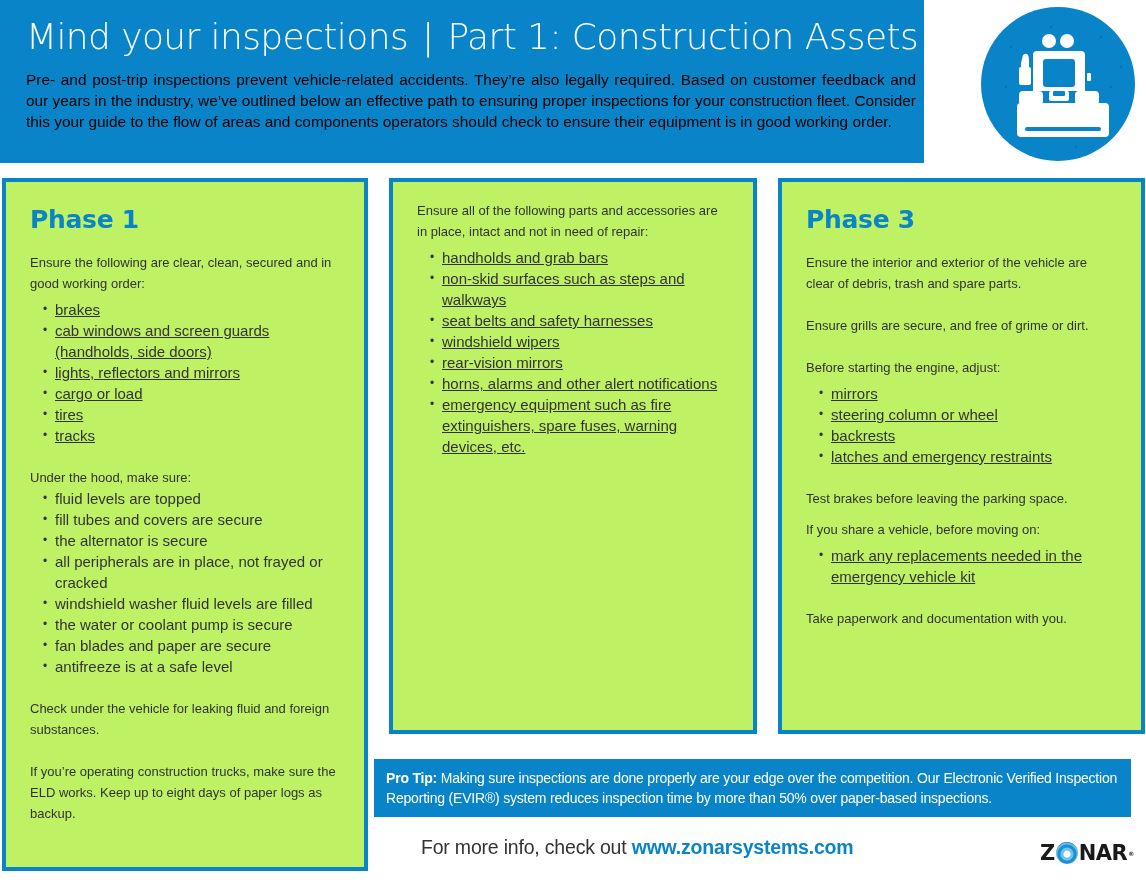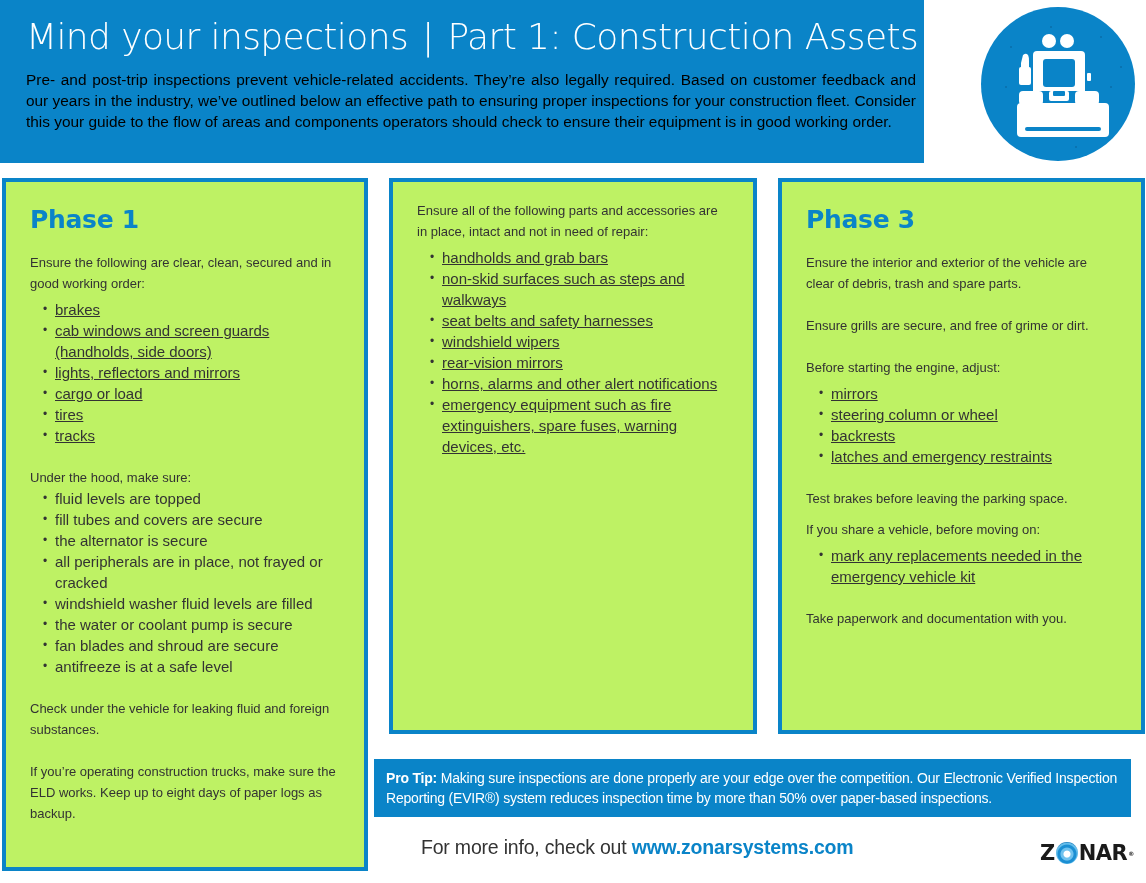--- a/index.html
+++ b/index.html
@@ -143,21 +143,21 @@
   </ul>
   <div class="gap-md"></div>
   <p class="para">Under the hood, make sure:</p>
   <ul class="bullets">
     <li>fluid levels are topped</li>
     <li>fill tubes and covers are secure</li>
     <li>the alternator is secure</li>
     <li>all peripherals are in place, not frayed or cracked</li>
     <li>windshield washer fluid levels are filled</li>
     <li>the water or coolant pump is secure</li>
-    <li>fan blades and shroud are secure</li>
+    <li>fan blades and paper are secure</li>
     <li>antifreeze is at a safe level</li>
   </ul>
   <div class="gap-md"></div>
   <p class="para">Check under the vehicle for leaking fluid and foreign substances.</p>
   <div class="gap-md"></div>
   <p class="para">If you’re operating construction trucks, make sure the ELD works. Keep up to eight days of paper logs as backup.</p>
 </section>
 
 <section class="phase-box" id="phase2">
   <p class="para">Ensure all of the following parts and accessories are in place, intact and not in need of repair:</p>

